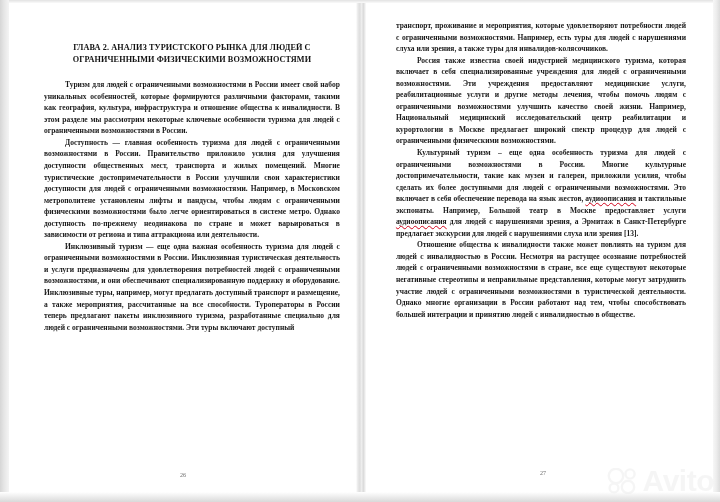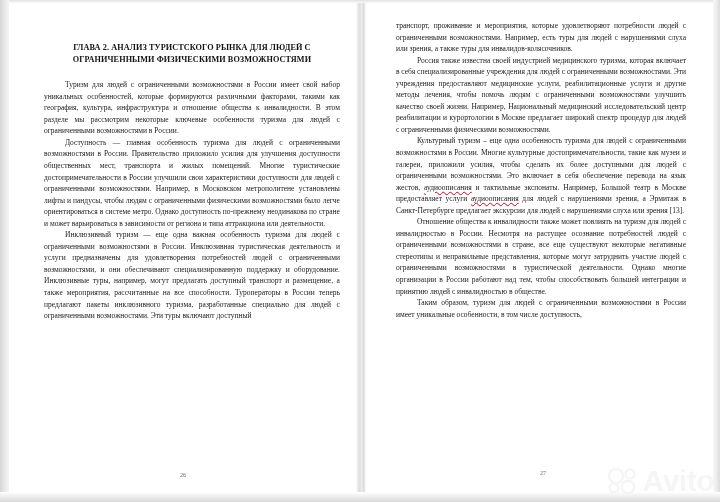--- a/index.html
+++ b/index.html
@@ -102,20 +102,21 @@
 
   p.body-par {
     font-size: 7.5px;
     line-height: 11.55px;
     text-align: justify;
     text-justify: inter-word;
     text-indent: 21px;
     margin: 0 0 0 0;
     color: #1a1a1a;
     hyphens: none;
+    font-weight: bold;
   }
   p.body-par.cont  { text-indent: 0; }
 
   .spell-error {
     text-decoration: underline;
     text-decoration-color: #d0021b;
     text-decoration-style: wavy;
     text-decoration-thickness: 1px;
   }
 
@@ -177,21 +178,20 @@
 
   <div class="gutter"></div>
 
   <div class="page page-right">
 
     <div id="right-body">
         <p class="body-par cont">транспорт, проживание и мероприятия, которые удовлетворяют потребности людей с ограниченными возможностями. Например, есть туры для людей с нарушениями слуха или зрения, а также туры для инвалидов-колясочников.</p>
         <p class="body-par">Россия также известна своей индустрией медицинского туризма, которая включает в себя специализированные учреждения для людей с ограниченными возможностями. Эти учреждения предоставляют медицинские услуги, реабилитационные услуги и другие методы лечения, чтобы помочь людям с ограниченными возможностями улучшить качество своей жизни. Например, Национальный медицинский исследовательский центр реабилитации и курортологии в Москве предлагает широкий спектр процедур для людей с ограниченными физическими возможностями.</p>
         <p class="body-par">Культурный туризм – еще одна особенность туризма для людей с ограниченными возможностями в России. Многие культурные достопримечательности, такие как музеи и галереи, приложили усилия, чтобы сделать их более доступными для людей с ограниченными возможностями. Это включает в себя обеспечение перевода на язык жестов, <span class="spell-error">аудиоописания</span> и тактильные экспонаты. Например, Большой театр в Москве предоставляет услуги <span class="spell-error">аудиоописания</span> для людей с нарушениями зрения, а Эрмитаж в Санкт-Петербурге предлагает экскурсии для людей с нарушениями слуха или зрения [13].</p>
         <p class="body-par">Отношение общества к инвалидности также может повлиять на туризм для людей с инвалидностью в России. Несмотря на растущее осознание потребностей людей с ограниченными возможностями в стране, все еще существуют некоторые негативные стереотипы и неправильные представления, которые могут затруднить участие людей с ограниченными возможностями в туристической деятельности. Однако многие организации в России работают над тем, чтобы способствовать большей интеграции и принятию людей с инвалидностью в обществе.</p>
-        <p class="body-par">Таким образом, туризм для людей с ограниченными возможностями в России имеет уникальные особенности, в том числе доступность,</p>
       </div>
 
     <div class="page-number">27</div>
 
     <div class="watermark">
       <svg class="wm-logo" width="34" height="26" viewBox="0 0 34 26">
         <circle cx="9" cy="8" r="7.2" fill="none" stroke="#ececec" stroke-width="2.4"></circle>
         <circle cx="23" cy="6" r="4.6" fill="none" stroke="#ececec" stroke-width="2.4"></circle>
         <circle cx="7" cy="20" r="4.4" fill="none" stroke="#ececec" stroke-width="2.4"></circle>
         <circle cx="21" cy="19" r="6.2" fill="none" stroke="#ececec" stroke-width="2.4"></circle>

